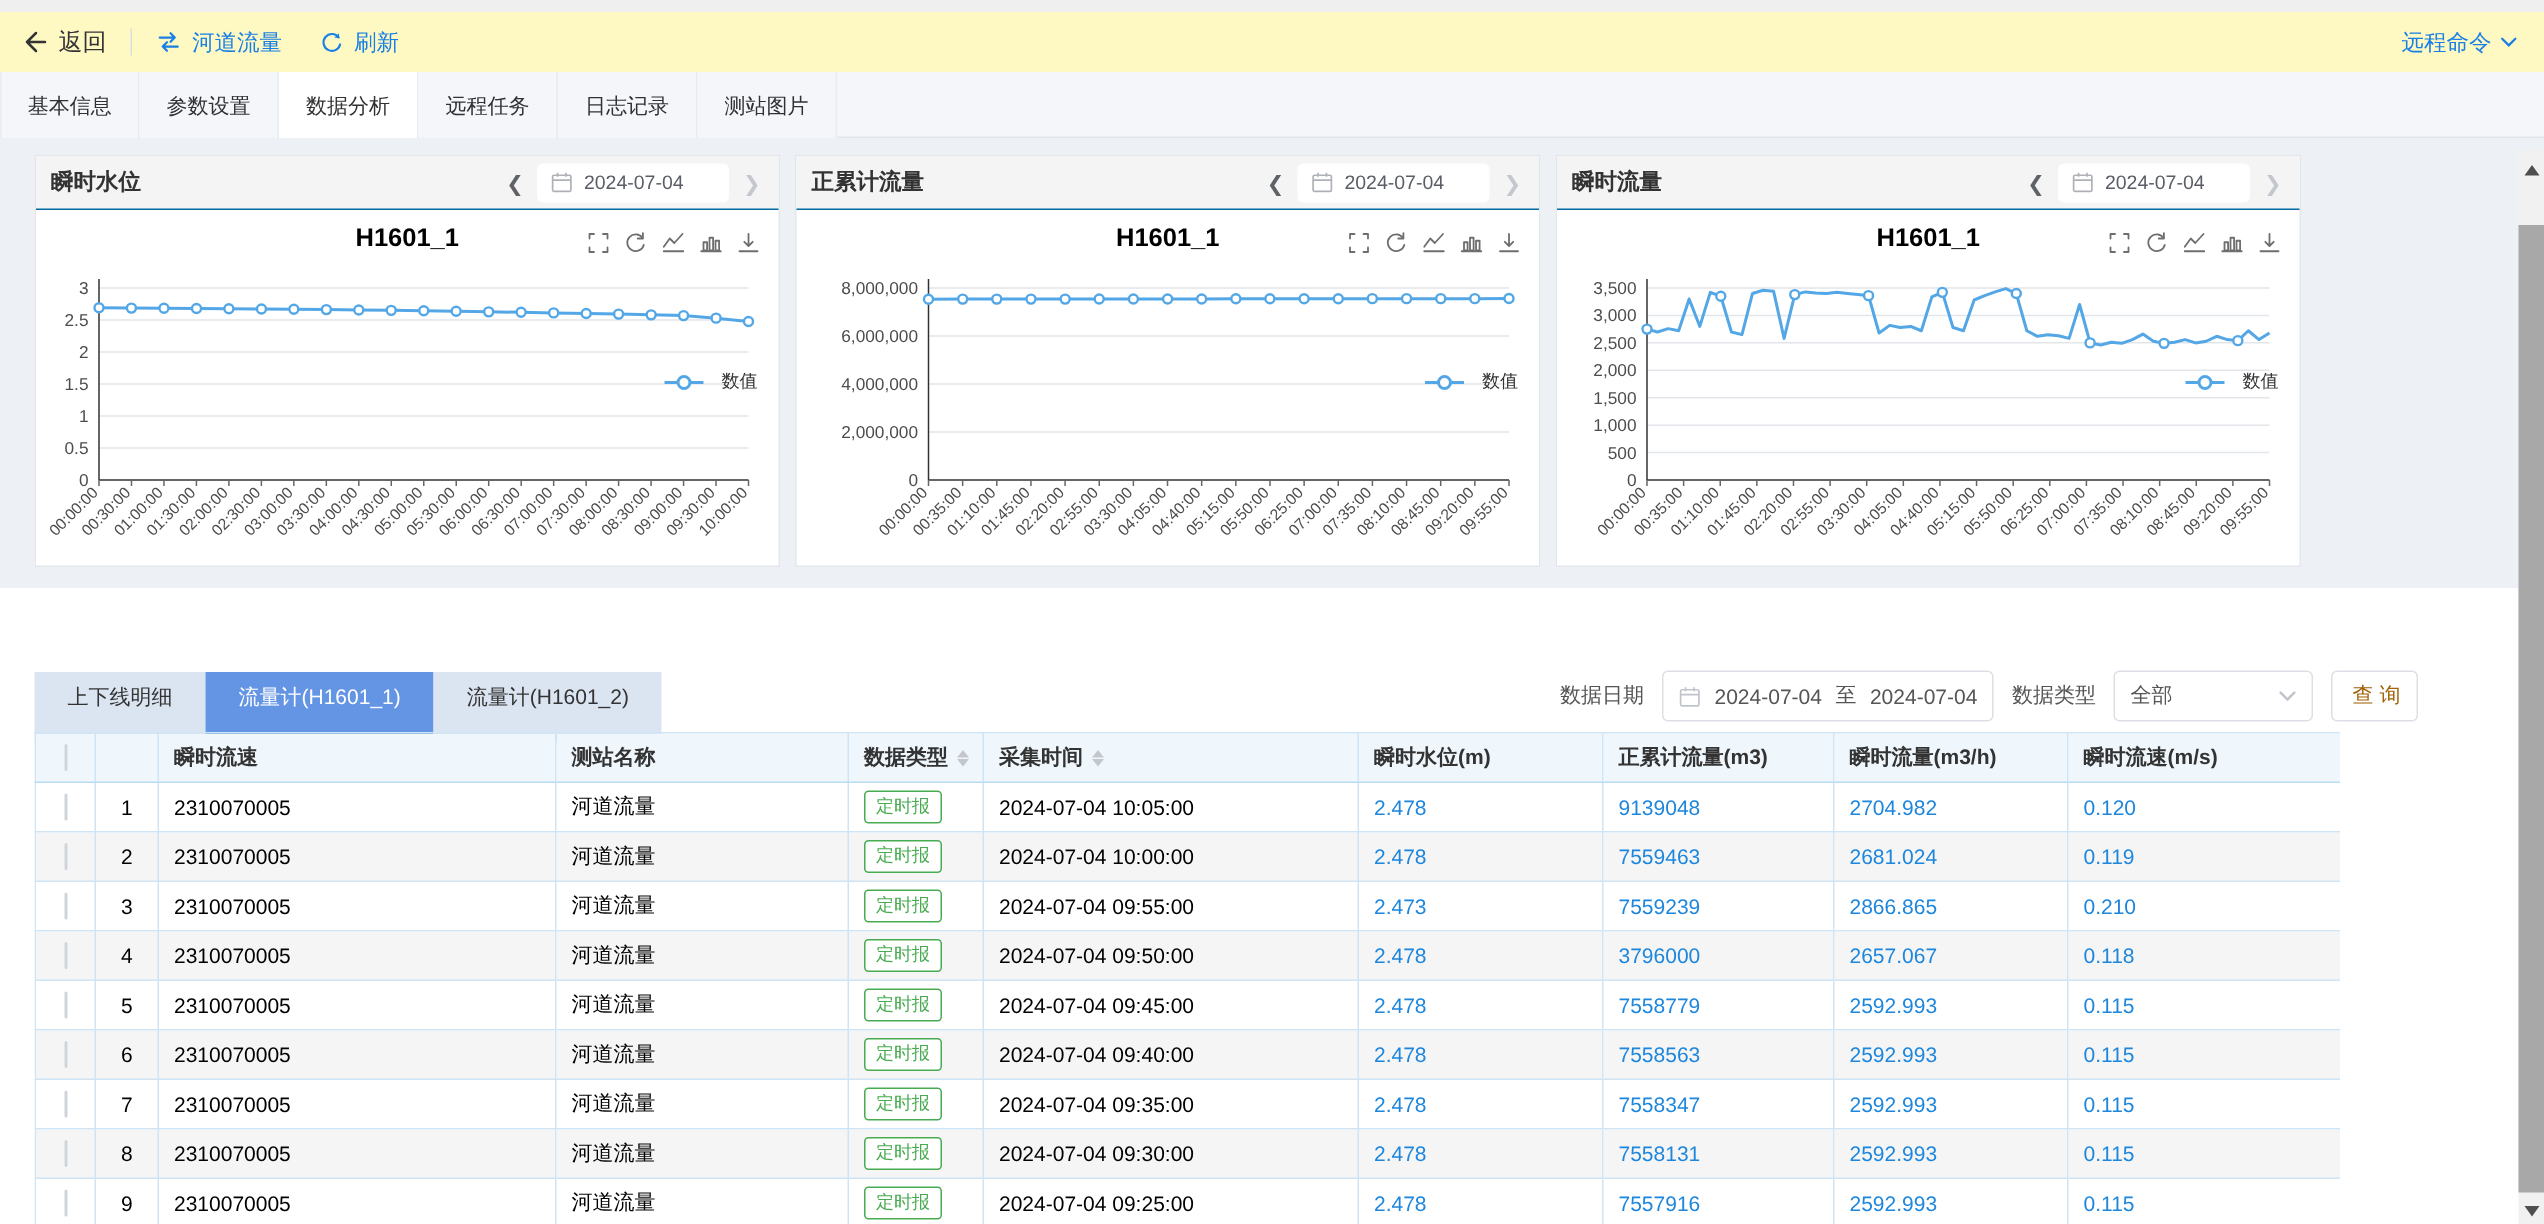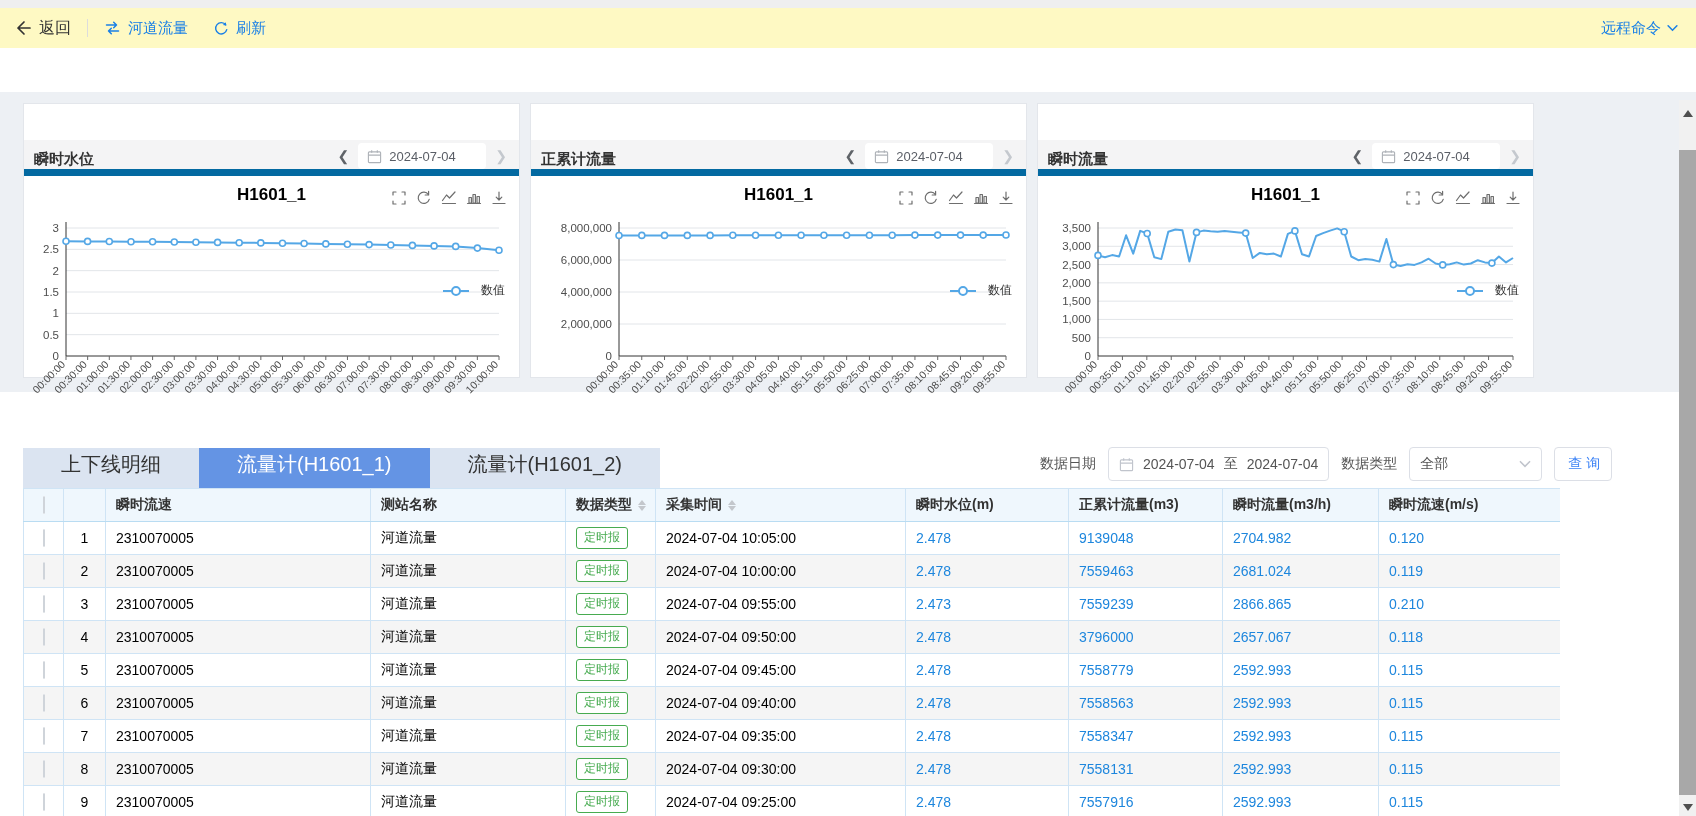--- a/index.html
+++ b/index.html
@@ -23,52 +23,52 @@
               cursor:pointer; border-right:1px solid #e8ebf0; background:#f4f6f9; }
   .main-tab:first-child { border-left:1px solid #e8ebf0; }
   .main-tab.active { background:#fff; }
 
   
   .content-gray { position:absolute; left:0; top:92px; width:1696px; height:300px; background:#edf0f4; }
   .content-white { position:absolute; left:0; top:392px; width:1696px; height:424px; background:#fff; }
 
   
   .panel { position:absolute; top:103px; width:497px; height:275px; background:#fff; border:1px solid #e3e6eb; }
-  .panel-h { height:36px; background:#f4f4f5; border-bottom:7px solid #0369a1; display:flex; align-items:flex-end; padding:0 10px;margin-top:36px; }
+  .panel-h { height:36px; background:#f4f4f5; border-bottom:1px solid #0369a1; display:flex; align-items:center; padding:0 10px; }
   .panel-title { font-size:15px; font-weight:bold; color:#333; }
   .date-nav { margin-left:auto; display:flex; align-items:center; gap:7px; }
   .dn-arrow { font-size:14px; color:#5f6368; cursor:pointer; line-height:1; padding:2px; }
   .dn-arrow.light { color:#c4c8ce; }
   .date-box { display:flex; align-items:center; gap:7px; width:128px; height:26px; background:#fff;
               border-radius:4px; padding:0 9px; font-size:13px; color:#5a5e66; cursor:pointer; }
   .panel-body { position:relative; height:237px; }
   .chart-title { position:absolute; top:9px; left:0; width:100%; text-align:center; font-size:17px; font-weight:bold; color:#000000; }
   .toolbox { position:absolute; top:14px; right:12px; display:flex; gap:9px; }
   .toolbox svg { cursor:pointer; }
   .legend { position:absolute; top:106px; right:14px; display:flex; align-items:center; gap:12px; cursor:pointer; }
   .legend-sym { position:relative; width:26px; height:10px; }
   .legend-sym .ll { position:absolute; left:0; top:4px; width:26px; height:2px; background:#54a7e6; }
   .legend-sym .lc { position:absolute; left:8px; top:0; width:10px; height:10px; border:2px solid #54a7e6; border-radius:50%; background:#fff; }
   .legend-txt { font-size:12px; color:#333; }
   .chart-svg { position:absolute; left:0; top:0; }
 
   
   .subtabs { position:absolute; left:23px; top:448px; height:33px; display:flex; }
-  .subtab { height:47px; line-height:33px; padding:0 38px; font-size:20px; color:#333;
+  .subtab { height:47px; line-height:33px; padding:0 22px; font-size:14px; color:#333;
             background:#dbe4f1; cursor:pointer; }
   .subtab.active { background:#6494e4; color:#fff; }
   .filters { position:absolute; top:446px; left:1040px; height:36px; display:flex; align-items:center; gap:12px; }
   .f-label { font-size:14px; color:#555; white-space:nowrap; }
   .range-box { display:flex; align-items:center; height:34px; border:1px solid #dcdfe6; border-radius:4px;
                background:#fff; padding:0 10px; gap:9px; font-size:14px; color:#555; }
   .range-box .to { color:#555; }
   .select-box { display:flex; align-items:center; justify-content:space-between; width:133px; height:34px;
                 border:1px solid #dcdfe6; border-radius:4px; background:#fff; padding:0 10px; font-size:14px; color:#555; cursor:pointer; }
   .query-btn { width:58px; height:34px; border:1px solid #dcdfe6; border-radius:4px; background:#fff;
-               font-size:14px; color:#3b82f6; cursor:pointer; letter-spacing:4px; padding-left:6px; }
+               font-size:14px; color:#a16207; cursor:pointer; letter-spacing:4px; padding-left:6px; }
 
   
   .table-wrap { position:absolute; left:23px; top:488px; width:1537px; height:328px; overflow:hidden; }
   table { border-collapse:collapse; table-layout:fixed; width:1537px; font-size:14px; }
   th,td { border:1px solid #cfe4f5; height:33px; padding:0 10px; text-align:left; font-weight:normal;
           white-space:nowrap; overflow:hidden; }
   thead th { background:#eff7fd; border-bottom:1px solid #b9dcf2; color:#333; font-weight:bold; font-size:14px; }
   tbody tr:nth-child(even) td { background:#f5f5f5; }
   td.center, th.center { text-align:center; padding:0; }
   .num-blue { color:#1d86dd; }
@@ -117,20 +117,28 @@
       <span>刷新</span>
     </span>
     <span class="hb-right">
       <span>远程命令</span>
       <svg width="11" height="8" viewBox="0 0 10 7">
         <path d="M1 1.5 L5 5.5 L9 1.5" stroke="#1a80e6" stroke-width="1.4" fill="none" stroke-linecap="round"></path>
       </svg>
     </span>
   </div>
 
+  <div class="main-tabs">
+    <div class="main-tab">基本信息</div>
+    <div class="main-tab">参数设置</div>
+    <div class="main-tab active">数据分析</div>
+    <div class="main-tab">远程任务</div>
+    <div class="main-tab">日志记录</div>
+    <div class="main-tab">测站图片</div>
+  </div>
 
   <div class="content-gray"></div>
   <div class="content-white"></div>
 
   <div class="panel" style="left:23px">
       <div class="panel-h">
      <span class="panel-title">瞬时水位</span>
      <span class="date-nav">
        <span class="dn-arrow">❮</span>
        <span class="date-box">

